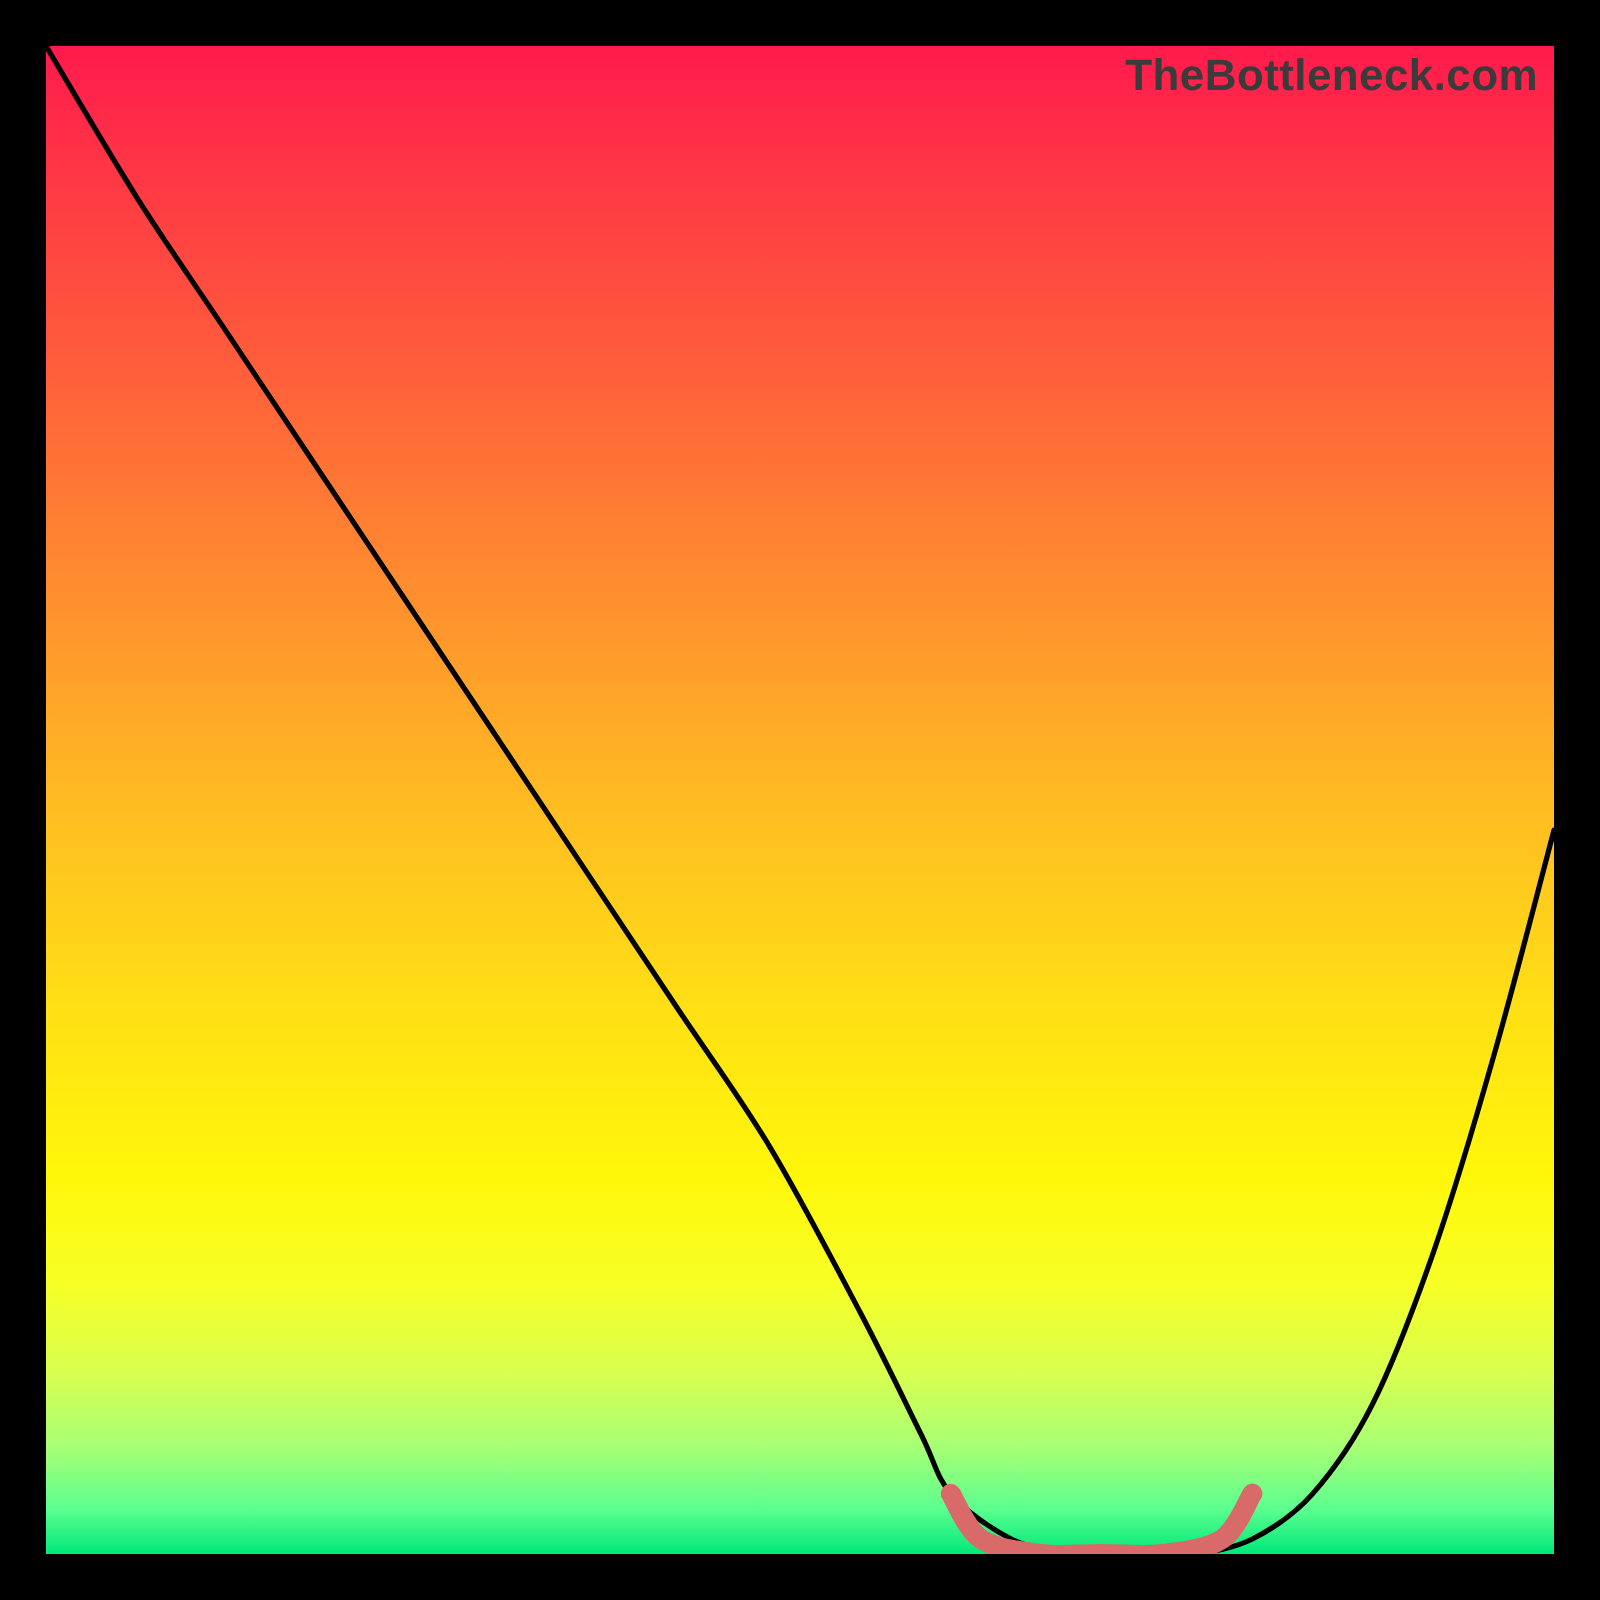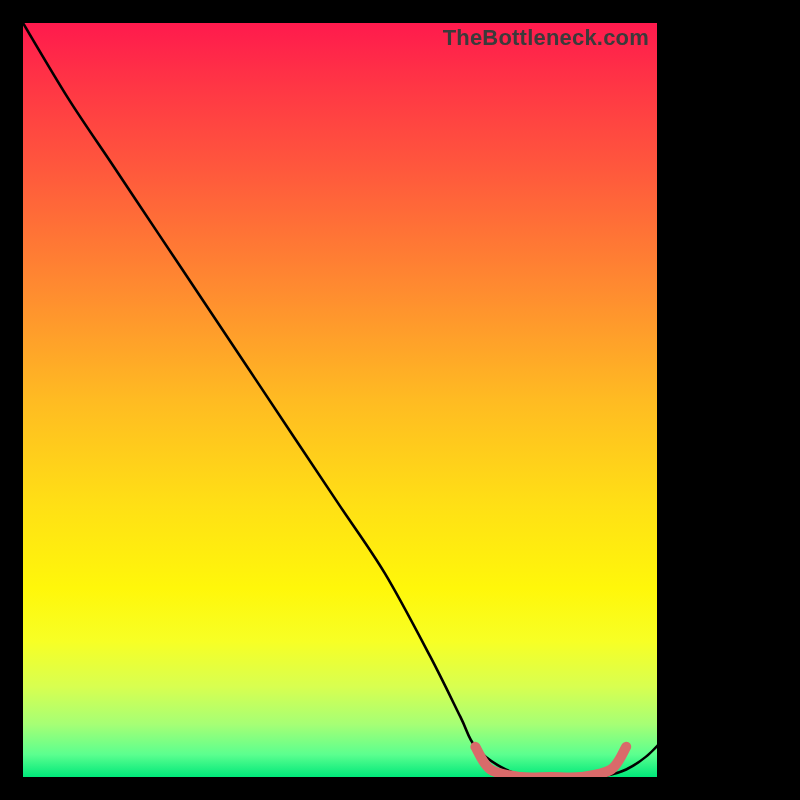--- a/index.html
+++ b/index.html
@@ -12,21 +12,21 @@
   }
   .frame {
     position: absolute;
     inset: 0;
     background: #000;
   }
   .plot {
     position: absolute;
     left: 23px;
     top: 23px;
-    width: 634px;
+    width: 754px;
     height: 754px;
     overflow: hidden;
   }
   .gradient {
     position: absolute;
     inset: 0;
     background: linear-gradient(to bottom,
       #ff1a4d 0%,
       #ff3545 8%,
       #ff5a3c 20%,

